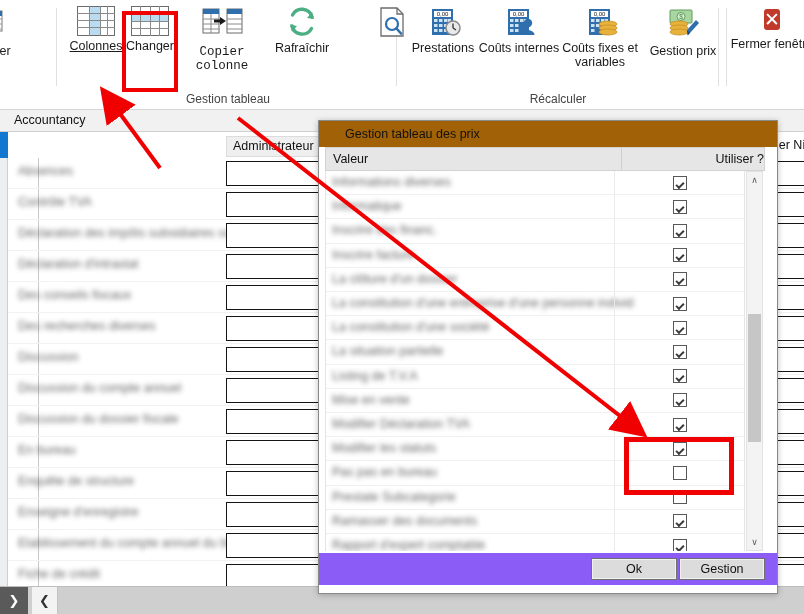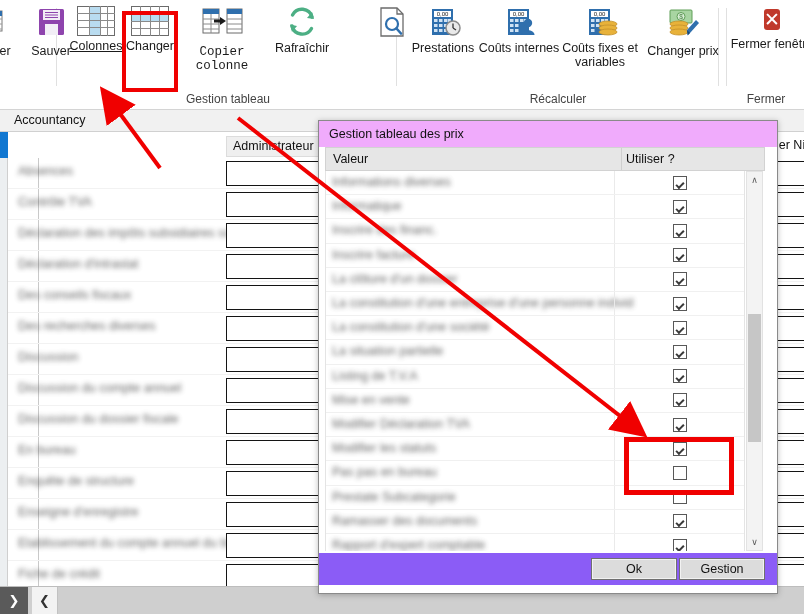--- a/index.html
+++ b/index.html
@@ -121,32 +121,32 @@
     text-align:center;line-height:28px;font-size:13px;border-right:1px solid #c2c2c2;box-sizing:border-box;
   }
 
   
   #dialog{
     position:absolute;left:318px;top:120px;width:460px;height:474px;
     background:#ffffff;border:1px solid #8a8a8a;box-sizing:border-box;
     box-shadow:0 1px 6px rgba(0,0,0,.25);z-index:30;
   }
   #dlg-title{
-    position:absolute;left:0;top:0;width:100%;height:26px;background:#f0abfc;
-    font-size:12.5px;color:#111;line-height:26px;padding-left:10px;box-sizing:border-box;
+    position:absolute;left:0;top:0;width:100%;height:26px;background:#a16207;
+    font-size:12.5px;color:#111;line-height:26px;padding-left:26px;box-sizing:border-box;
   }
   #dlg-head{
     position:absolute;left:6px;top:26px;width:440px;height:24px;
     background:#e6e6e6;border:1px solid #d2d2d2;box-sizing:border-box;
   }
   #dlg-head .hc{
     position:absolute;top:0;height:22px;line-height:22px;font-size:12.5px;color:#111;
   }
   #hc-valeur{left:7px;}
-  #hc-utiliser{left:300px;width:130px;text-align:left;}
+  #hc-utiliser{left:308px;width:130px;text-align:right;}
   #dlg-head .hsplit{position:absolute;left:295px;top:0;width:1px;height:22px;background:#cfcfcf;}
 
   #dlg-list{
     position:absolute;left:6px;top:50px;width:420px;height:380px;overflow:hidden;
     background:#fff;border-left:1px solid #e4e4e4;border-right:1px solid #e4e4e4;
     box-sizing:border-box;
   }
   .dlg-row{
     position:absolute;left:0;width:418px;height:24.2px;
     border-bottom:1px solid #f0f0f0;box-sizing:border-box;
@@ -313,33 +313,20 @@
           <rect x="0" y="5" width="14" height="20" fill="#fff" stroke="#7a7a7a"></rect>
           <rect x="0" y="5" width="14" height="5" fill="#2f6fad"></rect>
           <line x1="0" y1="13" x2="14" y2="13" stroke="#9a9a9a"></line>
           <line x1="0" y1="18" x2="14" y2="18" stroke="#9a9a9a"></line>
           <line x1="0" y1="23" x2="14" y2="23" stroke="#9a9a9a"></line>
         </svg>
       </span>
       <span class="lbl">er</span>
     </div>
 
-    <div class="rib-btn" style="left:16px;width:70px;">
-      <span class="ico">
-        <svg width="36" height="32" viewBox="0 0 36 32">
-          <rect x="6" y="3" width="25" height="26" rx="1.5" fill="#8e44ad"></rect>
-          <rect x="10" y="4" width="17" height="10" fill="#f2eef6"></rect>
-          <line x1="12" y1="6.5" x2="25" y2="6.5" stroke="#8e44ad" stroke-width="1"></line>
-          <line x1="12" y1="9" x2="25" y2="9" stroke="#8e44ad" stroke-width="1"></line>
-          <line x1="12" y1="11.5" x2="25" y2="11.5" stroke="#8e44ad" stroke-width="1"></line>
-          <rect x="12" y="18" width="13" height="11" fill="#f2eef6"></rect>
-        </svg>
-      </span>
-      <span class="lbl">Sauver</span>
-    </div>
 
     <div class="rib-btn" style="left:64px;width:64px;text-decoration:underline;">
       <span class="ico tbl-ico">
         <span class="cellgrid"></span>
         <span class="hl-col" style="left:12px;width:11px;"></span>
         <span class="v" style="left:12px;"></span>
           <span class="v" style="left:23px;"></span>
         <span class="v" style="left:30px;"></span>
         <span class="h" style="top:7px;"></span>
           <span class="h" style="top:14px;"></span>
@@ -490,36 +477,33 @@
           <text x="18" y="13" font-size="6.5" fill="#3f7a39" text-anchor="middle" font-family="Liberation Sans, sans-serif">$</text>
           <g fill="#e8b23a" stroke="#c4902a" stroke-width=".8">
             <ellipse cx="16" cy="18" rx="9" ry="3"></ellipse>
             <ellipse cx="16" cy="22" rx="9" ry="3"></ellipse>
             <ellipse cx="16" cy="26" rx="9" ry="3"></ellipse>
           </g>
           <path d="M25 29 L24 24 L33 14 L36 17 L27 27 Z" fill="#2f6fad"></path>
           <path d="M24 24 L27 27 L24.5 29.5 Z" fill="#1b4a77"></path>
         </svg>
       </span>
-      <span class="lbl">Changer prix</span>
+      <span class="lbl">Gestion prix</span>
     </div>
 
     <div class="rib-btn" style="left:730px;width:84px;">
       <span class="close-ico">✕</span>
       <span class="lbl">Fermer fenêtre</span>
     </div>
 
     <div class="rib-group" style="left:60px;width:336px;">
       <div class="rib-group-label">Gestion tableau</div>
     </div>
     <div class="rib-group" style="left:398px;width:320px;text-decoration:underline;">
       <div class="rib-group-label">Récalculer</div>
-    </div>
-    <div class="rib-group" style="left:728px;width:76px;">
-      <div class="rib-group-label">Fermer</div>
     </div>
   </div>
 </div>
 
 <div id="lignes-highlight"></div>
 
 <div id="dialog">
   <div id="dlg-title">Gestion tableau des prix</div>
 
   <div id="dlg-head">

